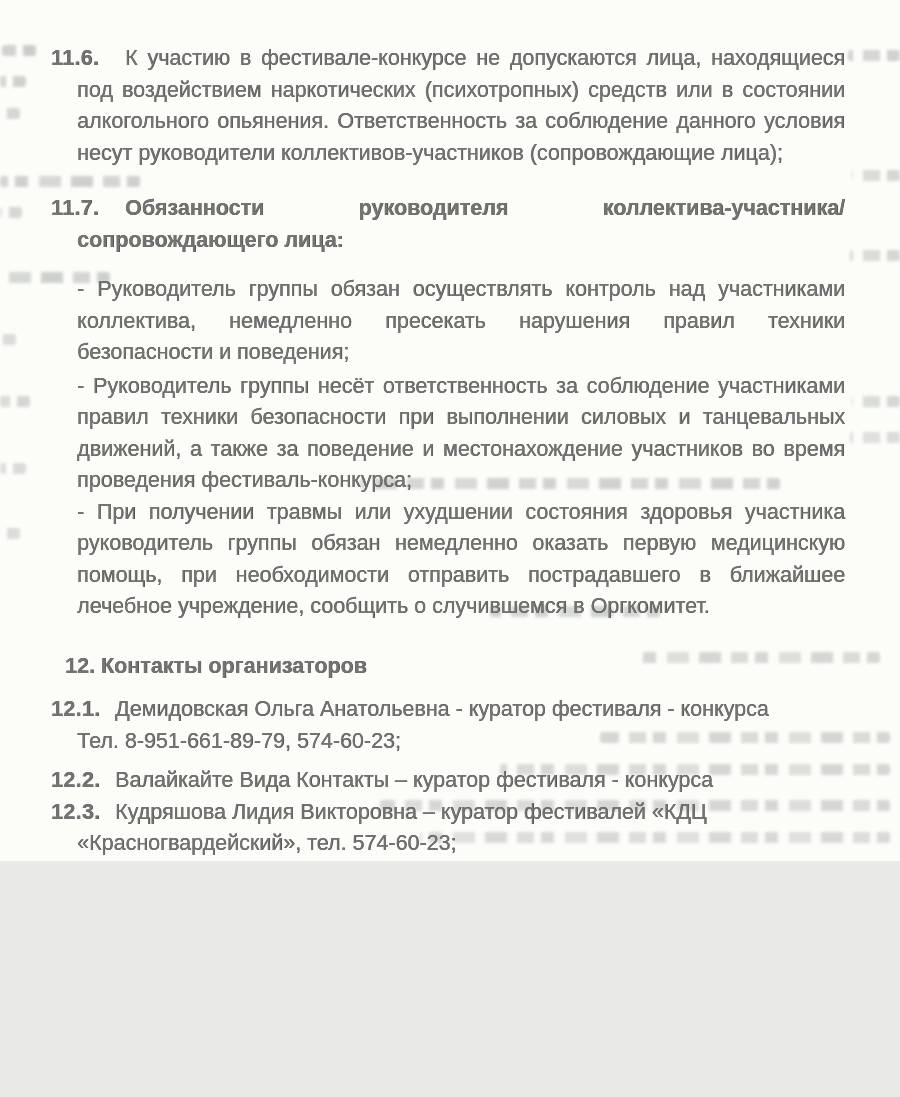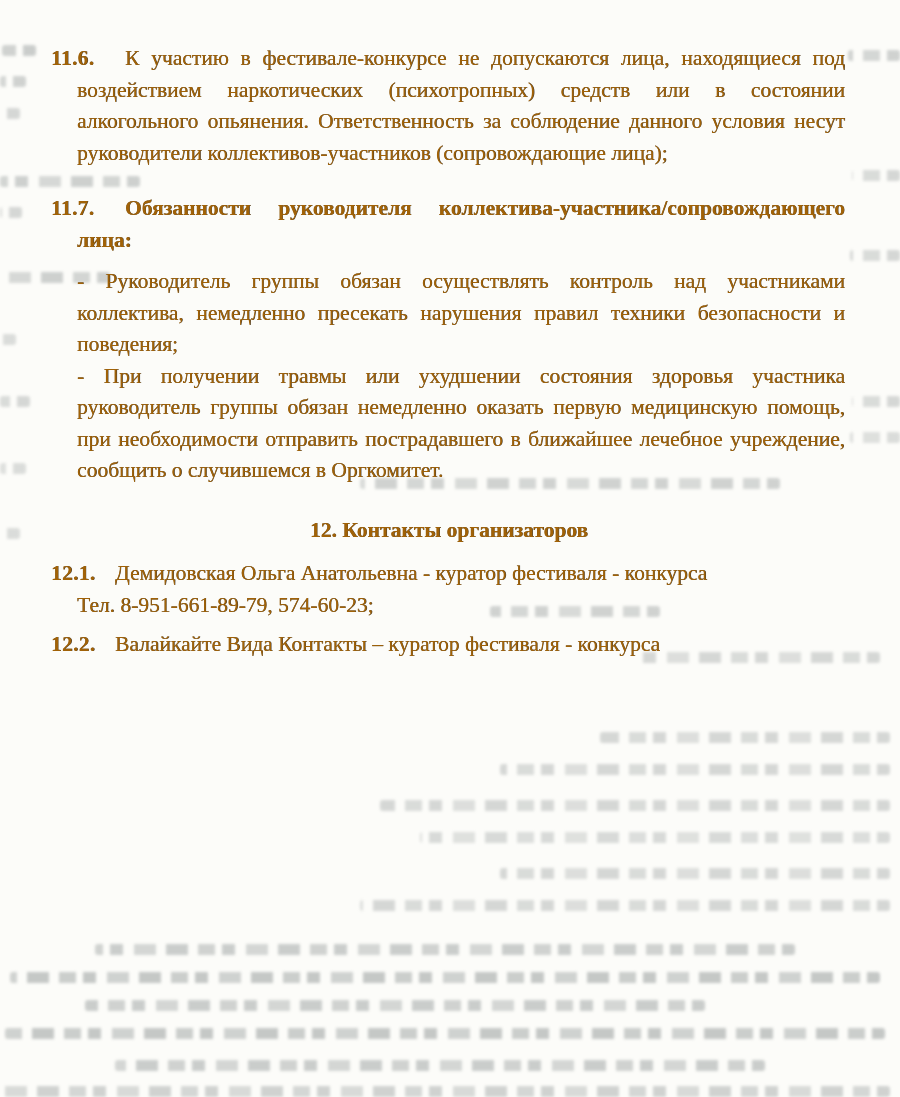--- a/index.html
+++ b/index.html
@@ -1,37 +1,37 @@
 <!DOCTYPE html>
 <html lang="ru"><head>
 <meta charset="utf-8">
 <style>
   html,body{margin:0;padding:0;}
   body{width:900px;height:1097px;background:#e9e9e7;}
   .page{
-    position:relative;width:900px;height:1097px;overflow:hidden;
+    position:relative;width:900px;height:861px;overflow:hidden;
     background:#fcfcf9;
-    font-family:Liberation Serif, serif;
-    font-size:21.5px;line-height:31.5px;color:#a16207;
+    font-family:Liberation Sans, sans-serif;
+    font-size:21.5px;line-height:31.5px;color:#737373;
   }
   .page *{box-sizing:border-box;}
   .content{position:absolute;left:77px;top:0;width:768px;}
   .para{position:relative;}
   .num-label{
     position:absolute;left:-26px;top:0;font-weight:bold;
     white-space:nowrap;letter-spacing:0.3px;
   }
   .para p{margin:0;}
   .just{text-align:justify;}
   .indent{text-indent:48px;}
   .indent-sm{text-indent:38px;}
   .bold{font-weight:bold;}
   .soft{text-shadow:0.35px 0 0 rgba(26,25,27,0.85);}
   .heading{
-    margin:0;text-align:center;font-weight:bold;
+    margin:0;font-weight:bold;
     position:relative;left:-12px;
   }
   .contact-line2{margin:0;}
   .email-link{text-decoration:underline;text-underline-offset:4px;}
   
   .ghost{
     position:absolute;height:11px;border-radius:3px;
     background:repeating-linear-gradient(90deg,
       #8f9595 0px 13px, transparent 13px 20px,
       #9ba1a0 20px 37px, transparent 37px 47px,
@@ -84,36 +84,44 @@
     <div class="para soft" style="margin-top:43px">
       <span class="num-label">11.6.</span>
       <p class="just indent">К участию в фестивале-конкурсе не допускаются лица, находящиеся под воздействием наркотических (психотропных) средств или в состоянии алкогольного опьянения. Ответственность за соблюдение данного условия несут руководители коллективов-участников (сопровождающие лица);</p>
     </div>
 
     <div class="para soft bold" style="margin-top:24px">
       <span class="num-label">11.7.</span>
       <p class="just indent">Обязанности руководителя коллектива-участника/сопровождающего лица:</p>
     </div>
 
-    <div class="para soft" style="margin-top:10px">
+    <div class="para soft" style="margin-top:18px">
       <p class="just">- Руководитель группы обязан осуществлять контроль над участниками коллектива, немедленно пресекать нарушения правил техники безопасности и поведения;</p>
+    </div>
+    <div class="para soft" style="margin-top:2px">
+      <p class="just">- Руководитель группы несёт ответственность за соблюдение участниками правил техники безопасности при выполнении силовых и танцевальных движений, а также за поведение и местонахождение участников во время проведения фестиваль-конкурса;</p>
     </div>
     <div class="para soft" style="margin-top:0">
       <p class="just">- При получении травмы или ухудшении состояния здоровья участника руководитель группы обязан немедленно оказать первую медицинскую помощь, при необходимости отправить пострадавшего в ближайшее лечебное учреждение, сообщить о случившемся в Оргкомитет.</p>
     </div>
 
     <p class="heading soft" style="margin-top:28px">12. Контакты организаторов</p>
 
     <div class="para soft" style="margin-top:12px">
       <span class="num-label">12.1.</span>
       <p class="indent-sm">Демидовская Ольга Анатольевна - куратор фестиваля - конкурса</p>
       <p class="contact-line2">Тел. 8-951-661-89-79, 574-60-23;</p>
     </div>
 
     <div class="para soft" style="margin-top:8px">
       <span class="num-label">12.2.</span>
       <p class="indent-sm">Валайкайте Вида Контакты – куратор фестиваля - конкурса</p>
     </div>
 
+    <div class="para soft" style="margin-top:0px">
+      <span class="num-label">12.3.</span>
+      <p class="indent-sm">Кудряшова Лидия Викторовна – куратор фестивалей «КДЦ</p>
+      <p class="contact-line2">«Красногвардейский», тел. 574-60-23;</p>
+    </div>
 
 
   </div>
 </div>
 
 </body></html>

